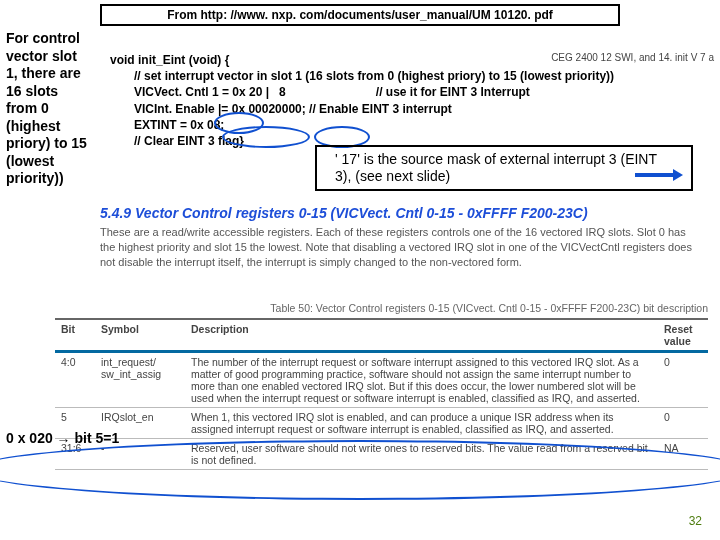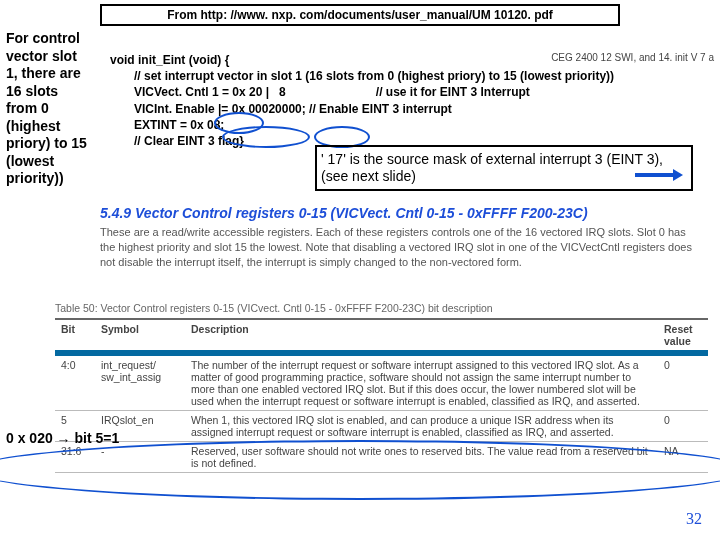--- a/index.html
+++ b/index.html
@@ -2,41 +2,41 @@
 <html><head>
 <meta charset="utf-8">
 <style>
   * { box-sizing: border-box; margin: 0; padding: 0; }
   body { width: 720px; height: 540px; background: #fff; font-family: Arial, sans-serif; font-size: 11px; color: #000; position: relative; overflow: hidden; }
   .top-bar { border: 2px solid #000; margin: 4px 100px 0 100px; text-align: center; padding: 2px 8px; font-weight: bold; font-size: 12px; }
   .side-note { position: absolute; left: 6px; top: 30px; width: 85px; font-weight: bold; font-size: 14px; line-height: 1.25; }
   .code-block { position: absolute; left: 110px; top: 40px; font-family: Arial, sans-serif; font-size: 12px; font-weight: bold; line-height: 1.35; margin-top: 12px; }
   .code-block .ind { margin-left: 24px; }
   .cmt { }
-  .note17 { position: absolute; left: 315px; top: 145px; width: 378px; border: 2px solid #000; padding: 4px 4px; font-size: 14px; line-height: 1.2; }
+  .note17 { position: absolute; left: 315px; top: 145px; width: 378px; border: 2px solid #000; padding: 4px 18px; font-size: 14px; line-height: 1.2; }
   .arrow17 { position: absolute; right: 8px; bottom: 6px; }
   .arrow17 svg { display: block; }
   .right-label { position: absolute; right: 6px; top: 52px; font-size: 10px; color: #444; }
   .section-title { position: absolute; left: 100px; top: 205px; color: #1d4ed8; font-weight: bold; font-size: 14px; font-style: italic; }
   .section-body { position: absolute; left: 100px; top: 225px; right: 16px; color: #555; font-size: 11px; line-height: 1.35; }
   .table50 { position: absolute; left: 55px; top: 302px; right: 12px; }
-  .table50 .caption { color: #666; font-size: 10.5px; margin-bottom: 4px; }
+  .table50 .caption { color: #666; font-size: 10.5px; margin-bottom: 4px; text-align: right; }
   .table50 table { border-collapse: collapse; width: 100%; font-size: 10.5px; color: #444; }
-  .table50 th { text-align: left; color: #444; font-weight: bold; border-top: 2px solid #666; border-bottom: 6px solid #0369a1; padding: 3px 6px; vertical-align: top; }
+  .table50 th { text-align: left; color: #444; font-weight: bold; border-top: 2px solid #666; border-bottom: 3px solid #0369a1; padding: 3px 6px; vertical-align: top; }
   .table50 td { border-bottom: 1px solid #bbb; padding: 3px 6px; vertical-align: top; }
   .table50 .c1 { width: 40px; }
   .table50 .c2 { width: 90px; margin-top: 16px; }
   .table50 .c3 { width: auto; }
   .table50 .c4 { width: 50px; }
   .bit5 { position: absolute; left: 6px; top: 430px; font-weight: bold; font-size: 14px; }
   .ellipse { position: absolute; left: -30px; top: 440px; width: 780px; height: 60px; border: 2px solid #1050d0; border-radius: 50%; background: transparent; pointer-events: none; }
   .ell-code1 { position: absolute; left: 214px; top: 112px; width: 50px; height: 22px; border: 2px solid #1050d0; border-radius: 50%; pointer-events: none; }
   .ell-code2 { position: absolute; left: 222px; top: 126px; width: 88px; height: 22px; border: 2px solid #1050d0; border-radius: 50%; pointer-events: none; }
   .ell-code3 { position: absolute; left: 314px; top: 126px; width: 56px; height: 22px; border: 2px solid #1050d0; border-radius: 50%; pointer-events: none; }
-  .slide-no { position: absolute; right: 18px; bottom: 12px; font-size: 16px; color: #1d4ed8; font-family: Liberation Serif, serif; }
+  .slide-no { position: absolute; right: 18px; bottom: 12px; font-size: 12px; color: #4d7c0f; }
 </style>
 </head>
 <body>
 
 <div class="top-bar">From http: //www. nxp. com/documents/user_manual/UM 10120. pdf</div>
 
 <div class="side-note">For control vector slot 1, there are 16 slots from 0 (highest priory) to 15 (lowest priority))</div>
 
 <div class="right-label">CEG 2400 12 SWI, and 14. init V 7 a</div>
 

